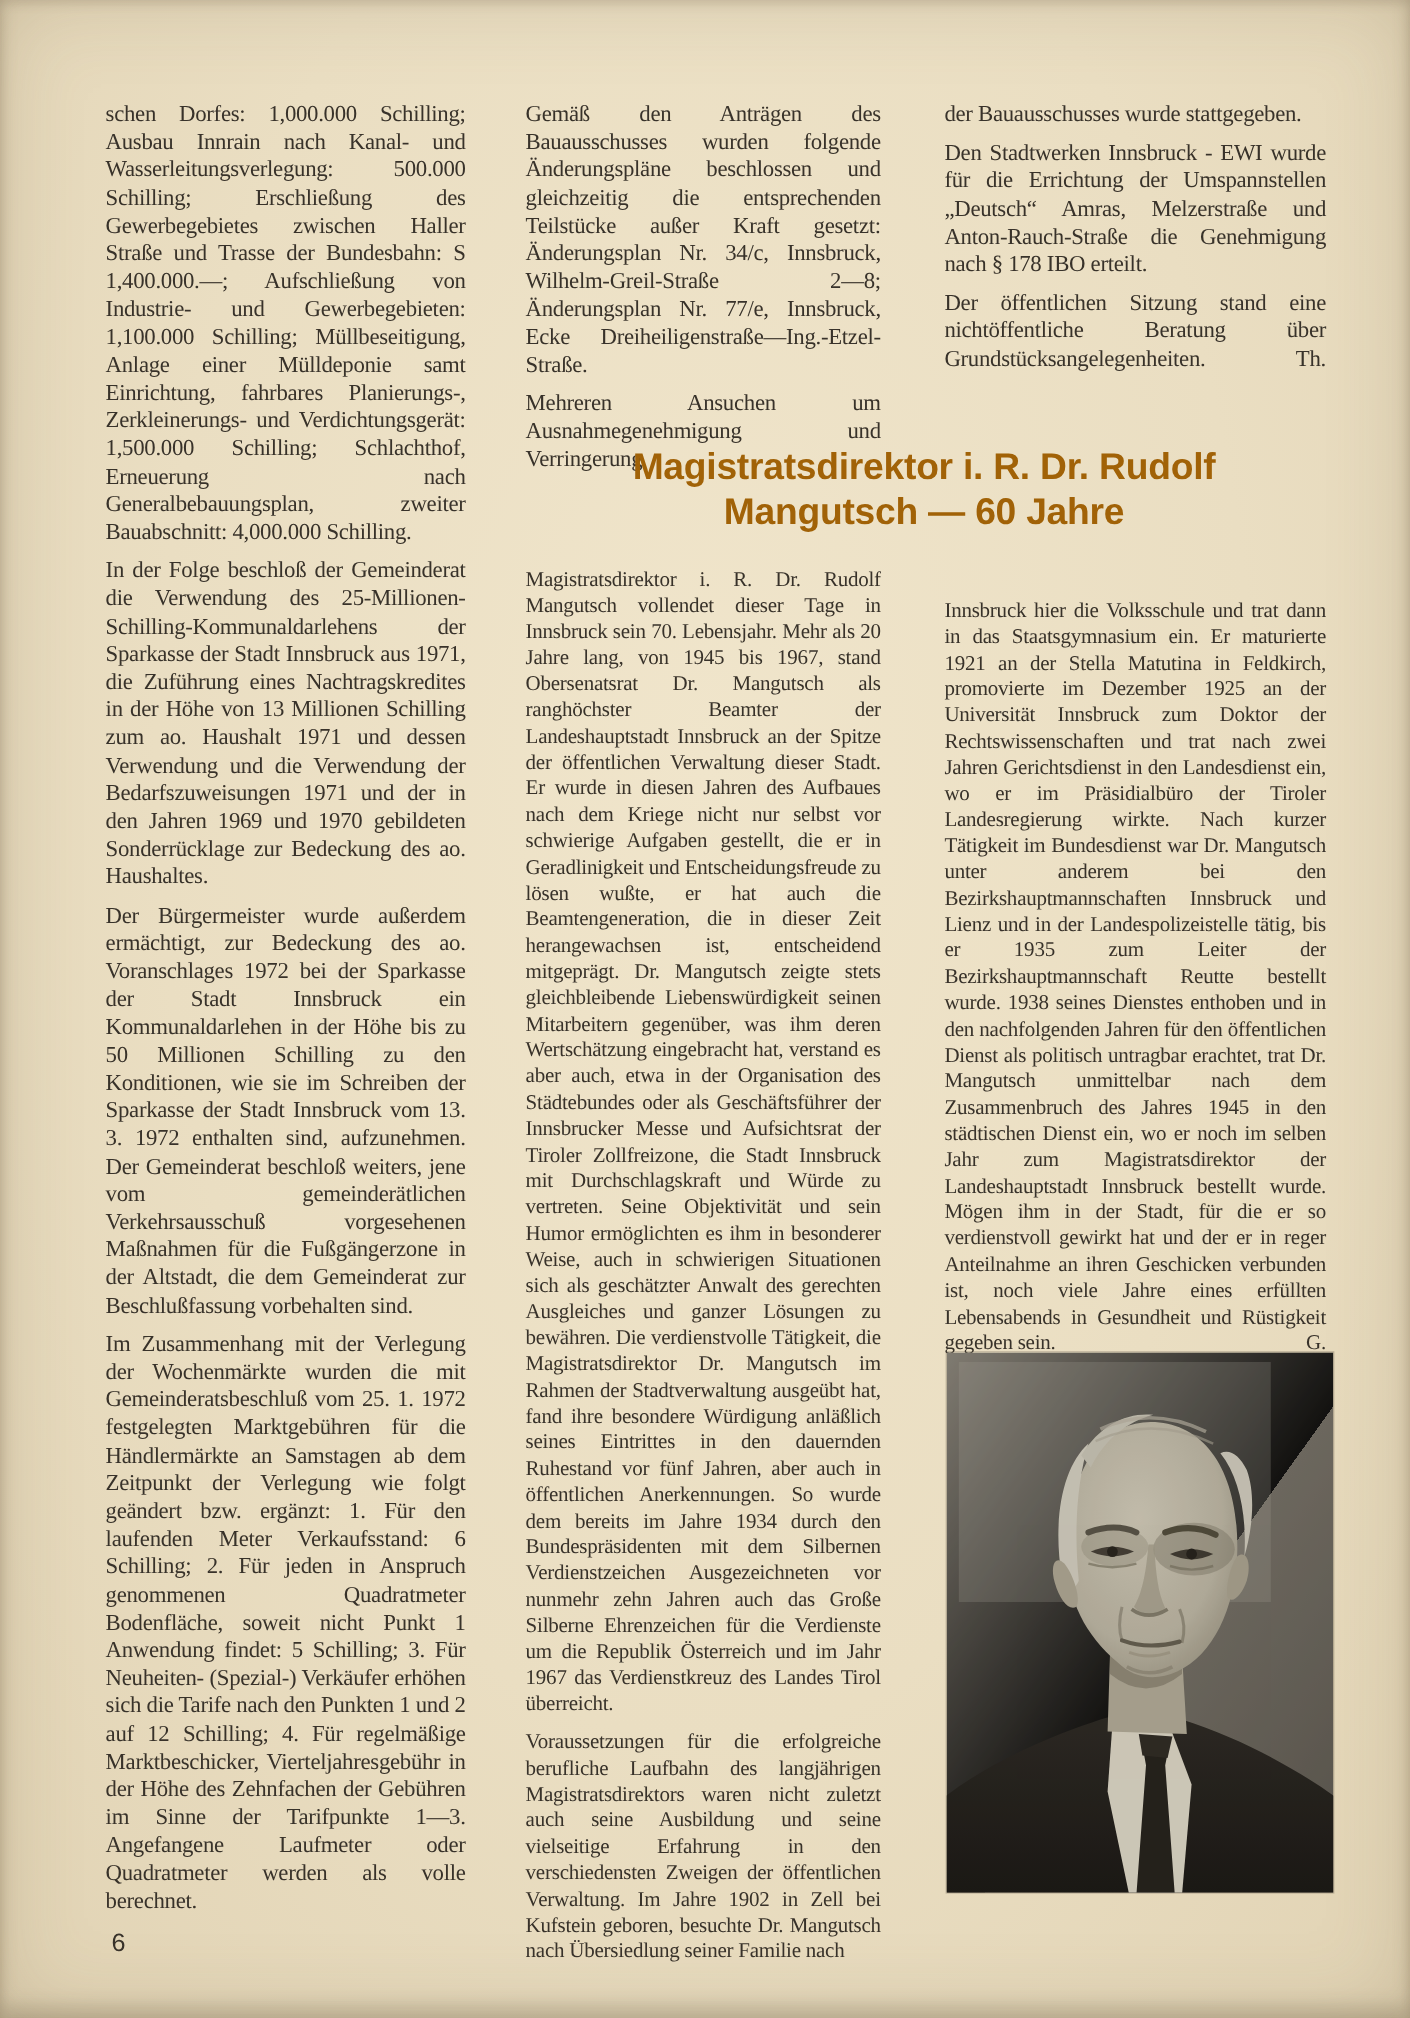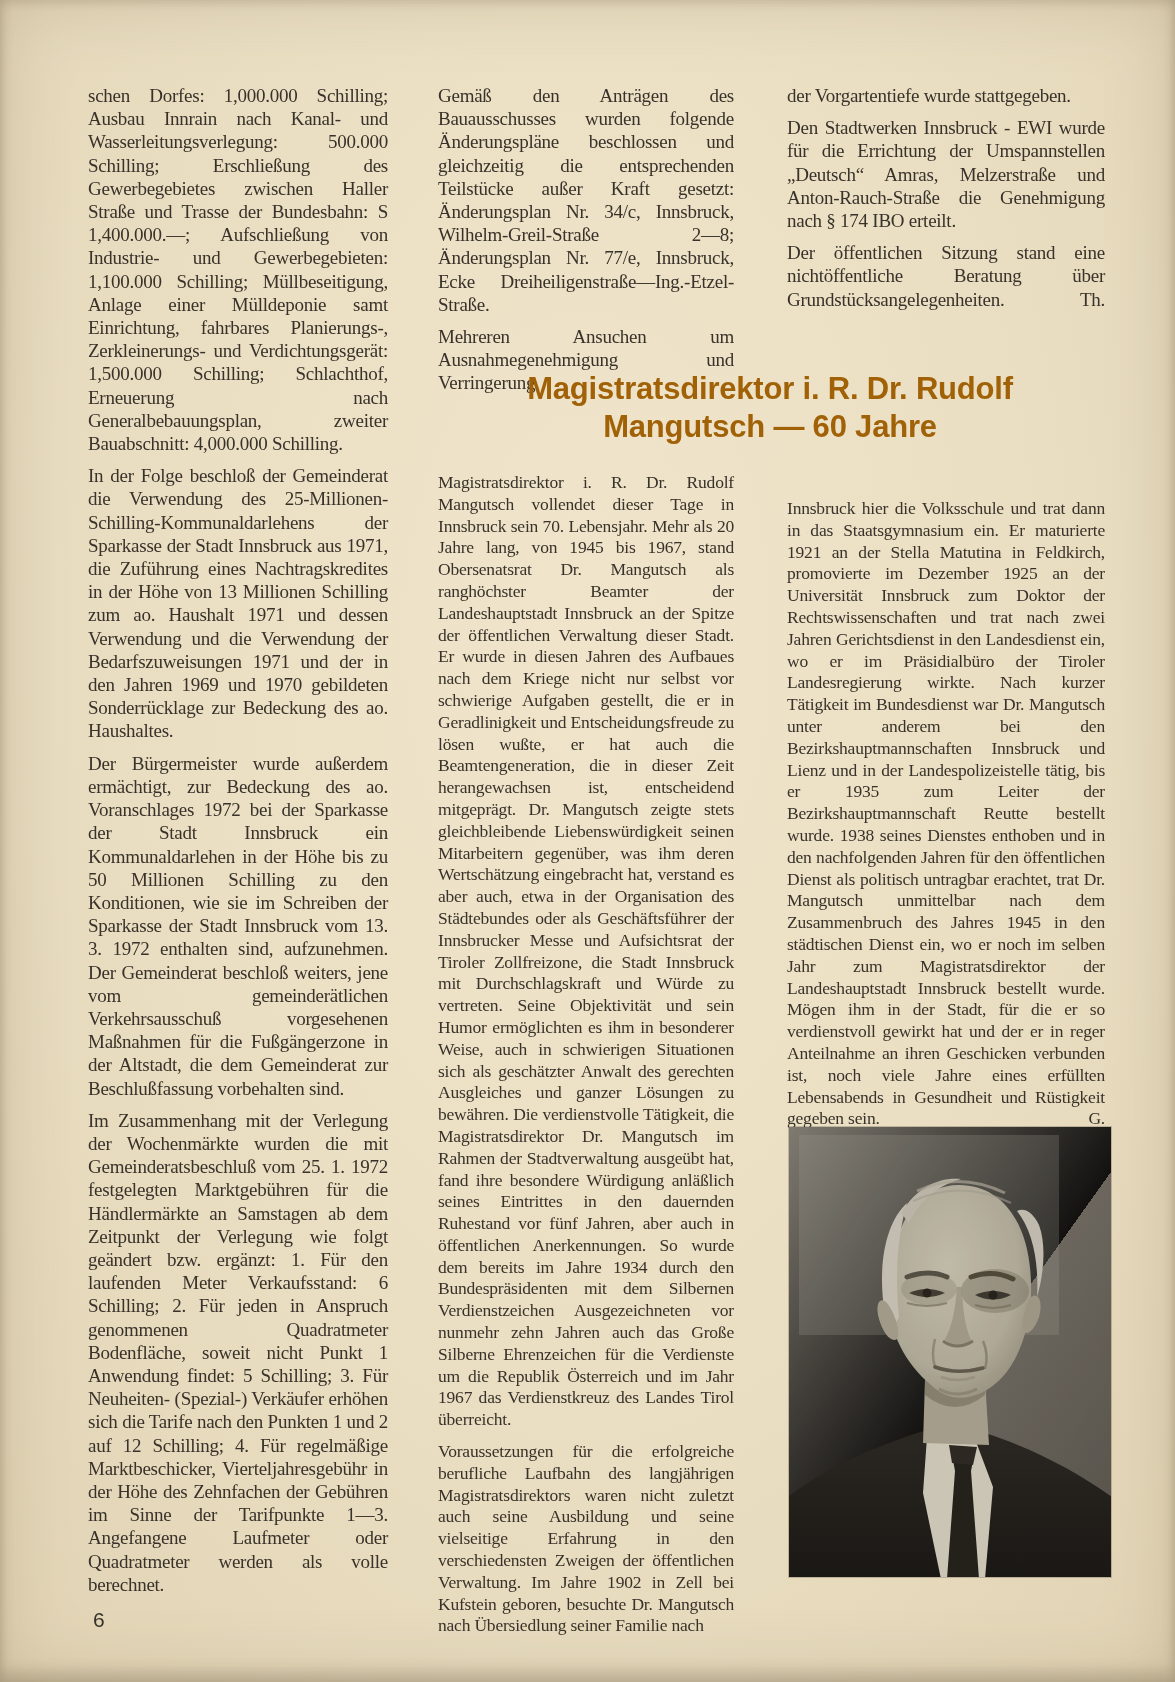--- a/index.html
+++ b/index.html
@@ -44,22 +44,22 @@
   <p>Der Bürgermeister wurde außerdem ermächtigt, zur Bedeckung des ao. Voranschlages 1972 bei der Sparkasse der Stadt Innsbruck ein Kommunaldarlehen in der Höhe bis zu 50 Millionen Schilling zu den Konditionen, wie sie im Schreiben der Sparkasse der Stadt Innsbruck vom 13. 3. 1972 enthalten sind, aufzunehmen. Der Gemeinderat beschloß weiters, jene vom gemeinderätlichen Verkehrsausschuß vorgesehenen Maßnahmen für die Fußgängerzone in der Altstadt, die dem Gemeinderat zur Beschlußfassung vorbehalten sind.</p>
   <p>Im Zusammenhang mit der Verlegung der Wochenmärkte wurden die mit Gemeinderatsbeschluß vom 25. 1. 1972 festgelegten Marktgebühren für die Händlermärkte an Samstagen ab dem Zeitpunkt der Verlegung wie folgt geändert bzw. ergänzt: 1. Für den laufenden Meter Verkaufsstand: 6 Schilling; 2. Für jeden in Anspruch genommenen Quadratmeter Bodenfläche, soweit nicht Punkt 1 Anwendung findet: 5 Schilling; 3. Für Neuheiten- (Spezial-) Verkäufer erhöhen sich die Tarife nach den Punkten 1 und 2 auf 12 Schilling; 4. Für regelmäßige Marktbeschicker, Vierteljahresgebühr in der Höhe des Zehnfachen der Gebühren im Sinne der Tarifpunkte 1—3. Angefangene Laufmeter oder Quadratmeter werden als volle berechnet.</p>
 </div>
 
 <div class="col topcol" id="col-mid-top">
   <p>Gemäß den Anträgen des Bauausschusses wurden folgende Änderungspläne beschlossen und gleichzeitig die entsprechenden Teilstücke außer Kraft gesetzt: Änderungsplan Nr. 34/c, Innsbruck, Wilhelm-Greil-Straße 2—8; Änderungsplan Nr. 77/e, Innsbruck, Ecke Dreiheiligenstraße—Ing.-Etzel-Straße.</p>
   <p>Mehreren Ansuchen um Ausnahmegenehmigung und Verringerung</p>
 </div>
 
 <div class="col topcol" id="col-rgt-top">
-  <p>der Vorgartentiefe wurde stattgegeben.</p>
-  <p>Den Stadtwerken Innsbruck - EWI wurde für die Errichtung der Umspannstellen „Deutsch“ Amras, Melzerstraße und Anton-Rauch-Straße die Genehmigung nach § 174 IBO erteilt.</p>
+  <p>der Bauausschusses wurde stattgegeben.</p>
+  <p>Den Stadtwerken Innsbruck - EWI wurde für die Errichtung der Umspannstellen „Deutsch“ Amras, Melzerstraße und Anton-Rauch-Straße die Genehmigung nach § 178 IBO erteilt.</p>
   <p>
     <span>Der öffentlichen Sitzung stand eine nichtöffentliche Beratung über Grundstücksangelegenheiten.</span>
     <span class="initials">Th.</span>
   </p>
 </div>
 
 <div id="headline">
   <div>Magistratsdirektor i. R. Dr. Rudolf</div>
   <div>Mangutsch — 60 Jahre</div>
 </div>

